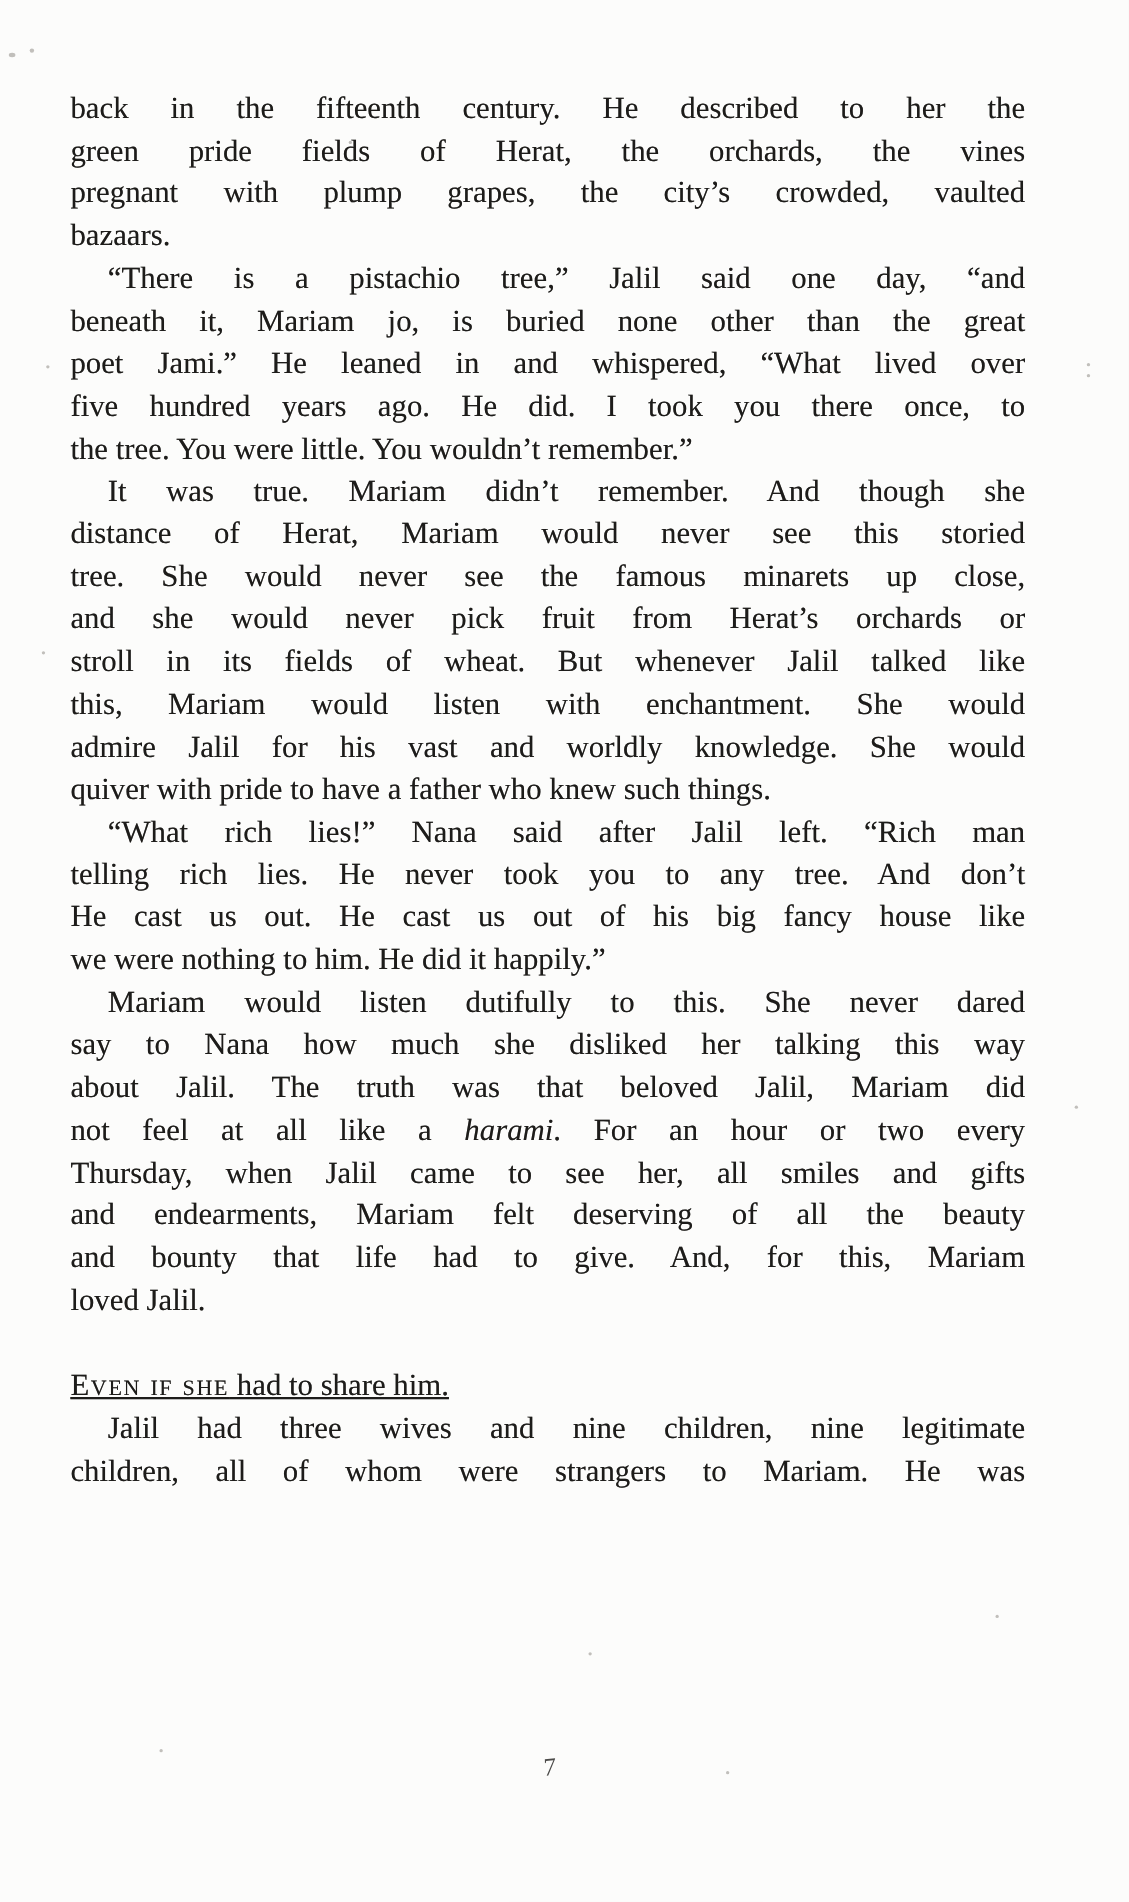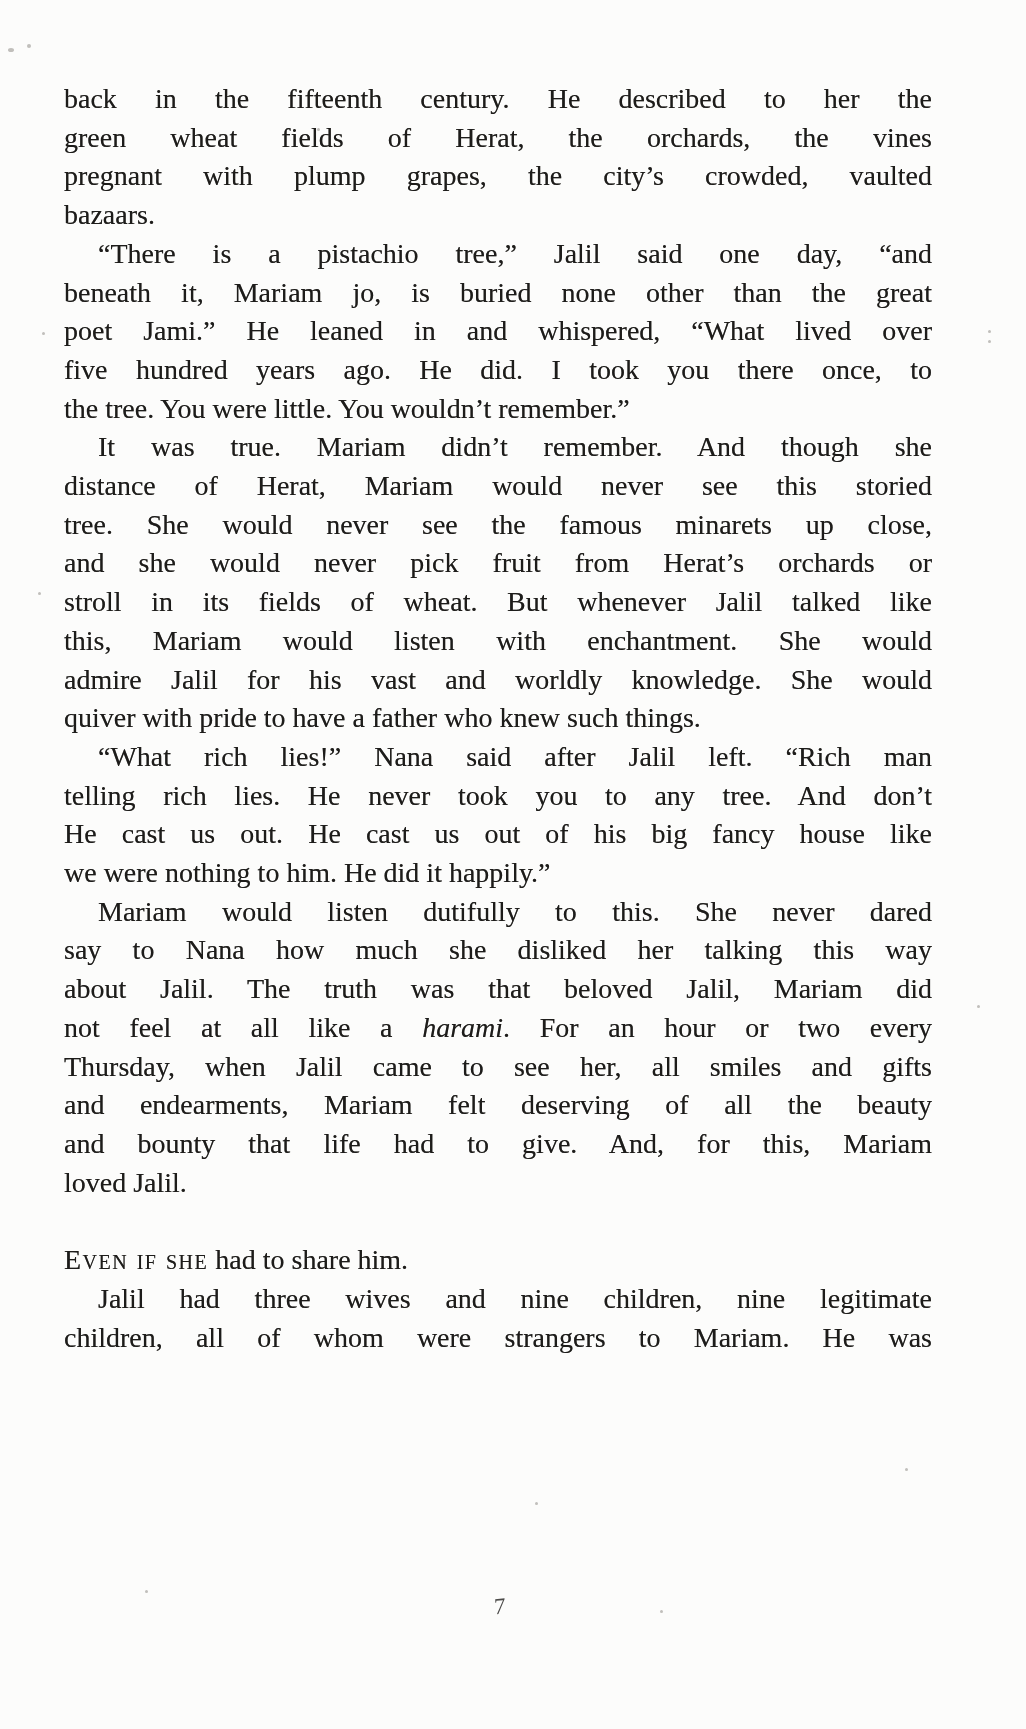--- a/index.html
+++ b/index.html
@@ -23,21 +23,21 @@
     text-shadow: 0 0 0.5px rgba(20,18,15,0.55);
     margin-top: 25px;
   }
   .line {
     text-align: justify;
     text-align-last: justify;
   }
   .line.endline { text-align-last: left; }
   .line.indent  { text-indent: 34px; }
   .para { margin: 0; }
-  .para.section-break { margin-top: 39px; }
+  .para.section-break { margin-top: 39px; text-decoration: underline; }
   .italic { font-style: italic; }
   .smallcaps { font-variant: small-caps; letter-spacing: 1.5px; }
   .pageno {
     position: absolute;
     left: 494px; top: 1594px;
     font-size: 23px;
     color: #2e2d2b;
     opacity: 0.85;
     transform: rotate(-6deg) skewX(-4deg);
   }
@@ -49,21 +49,21 @@
   }
 </style>
 </head>
 <body>
 
 <div class="page">
   <div class="text-block">
 
     <div class="para">
       <div class="line">back in the fifteenth century. He described to her the</div>
-      <div class="line">green wheat fields of Herat, the orchards, the vines</div>
+      <div class="line">green pride fields of Herat, the orchards, the vines</div>
       <div class="line">pregnant with plump grapes, the city’s crowded, vaulted</div>
       <div class="line endline">bazaars.</div>
     </div>
 
     <div class="para">
       <div class="line indent">“There is a pistachio tree,” Jalil said one day, “and</div>
       <div class="line">beneath it, Mariam jo, is buried none other than the great</div>
       <div class="line">poet Jami.” He leaned in and whispered, “What lived over</div>
       <div class="line">five hundred years ago. He did. I took you there once, to</div>
       <div class="line endline">the tree. You were little. You wouldn’t remember.”</div>

